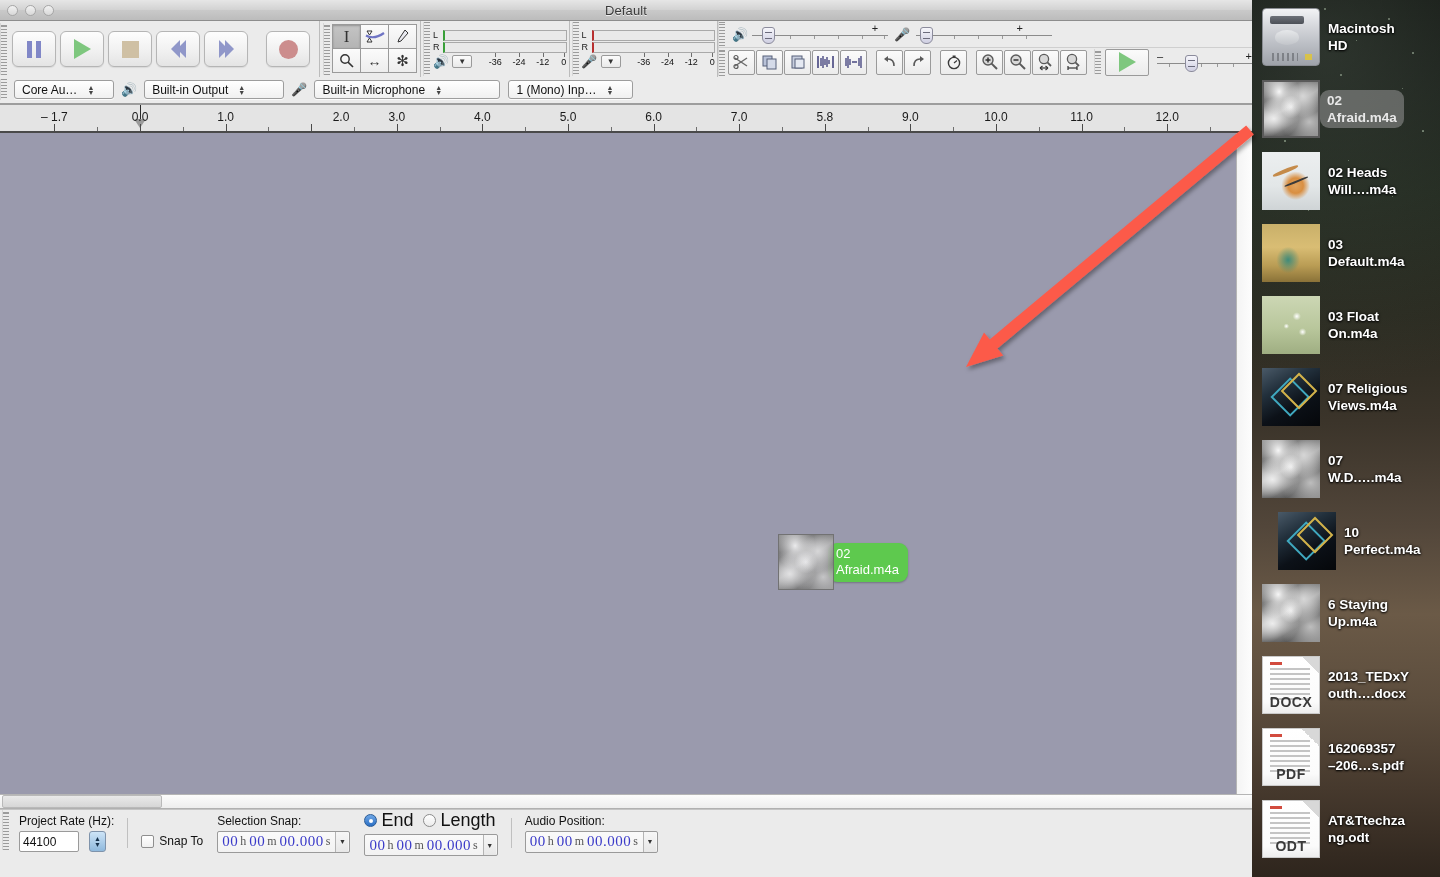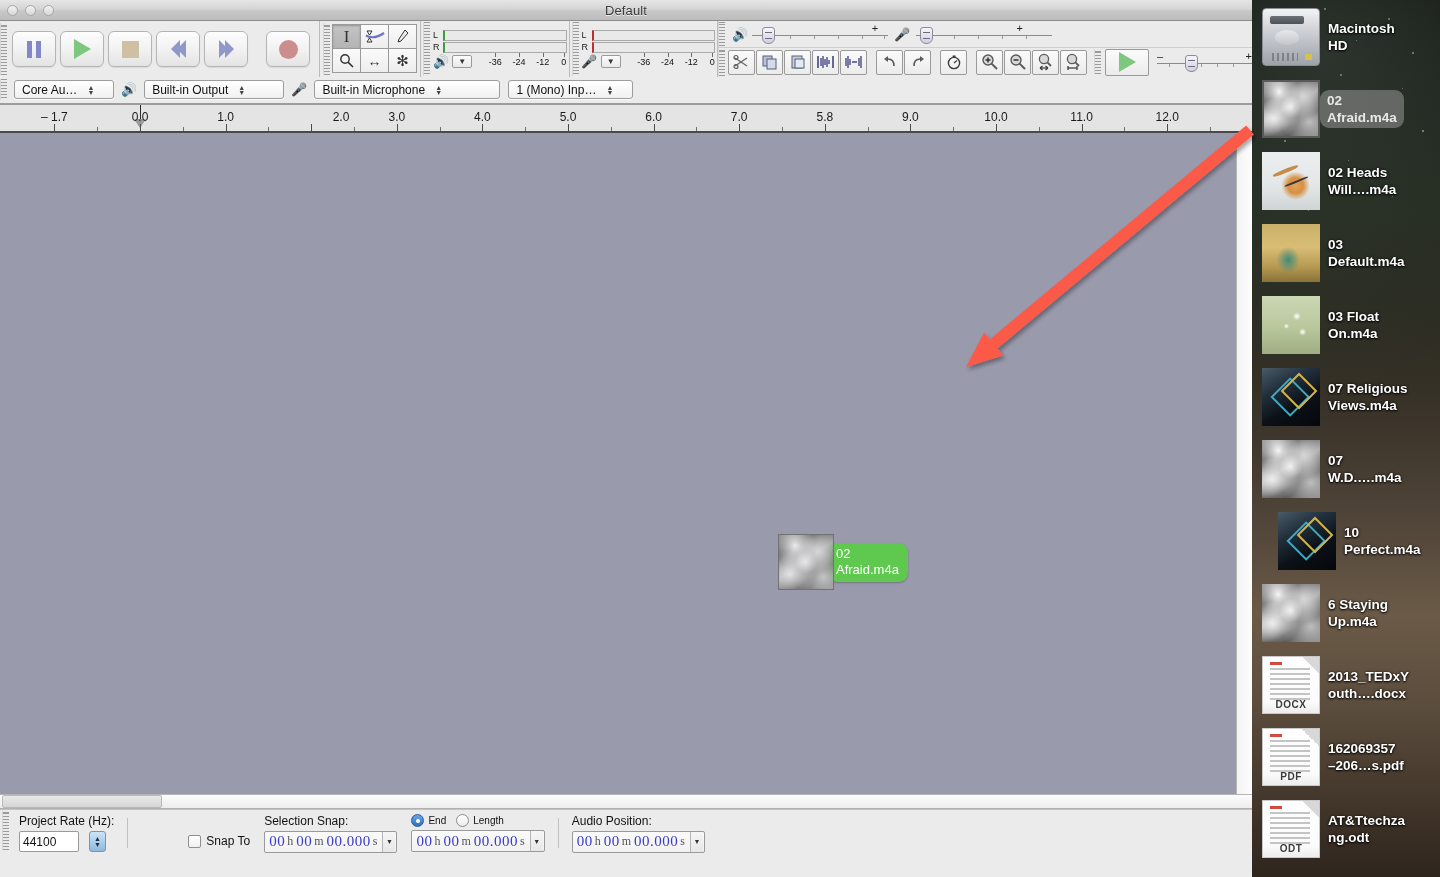--- a/index.html
+++ b/index.html
@@ -228,37 +228,37 @@
     height:21px; padding:0 3px; font-size:12px;
   }
   .numbox input { border:none; width:52px; font-size:12px; outline:none; font-family:inherit; color:#111;}
   .spin {
     width:17px;height:21px;margin-left:4px;border:1px solid #7f93ab;border-radius:3px;
     background:linear-gradient(to bottom,#cde4f7,#8fb9dd);
     display:flex;flex-direction:column;align-items:center;justify-content:center;
     line-height:6px;font-size:7px;color:#16324d;
   }
   .vsep { width:1px; height:30px; background:#c0c0c0; margin:0 6px; }
-  .chk { display:flex;align-items:center;gap:5px;font-size:12px;color:#111;margin-left:47px; }
+  .chk { display:flex;align-items:center;gap:5px;font-size:12px;color:#111; }
   .chkbox { width:13px;height:13px;border:1px solid #8f8f8f;border-radius:2px;background:linear-gradient(to bottom,#fff,#f0f0f0); }
   .timefield {
     display:flex; align-items:center; height:22px;
     border:1px solid #9a9a9a; border-radius:2px;
     background:linear-gradient(to bottom,#fafafa,#f2f2f2);
     padding:0 1px 0 4px;
   }
   .timefield .d { font-family:"Liberation Serif", serif; font-size:15px; color:#3b3bc9; letter-spacing:.5px; }
   .timefield .u { font-family:"Liberation Serif", serif; font-size:12px; color:#555; margin:0 3px 0 2px; }
   .timefield .dd {
     width:13px;height:20px;margin-left:2px;
     border-left:1px solid #b4b4b4;
     display:flex;align-items:center;justify-content:center;font-size:7px;color:#333;
     background:linear-gradient(to bottom,#f6f6f6,#e7e7e7);
   }
-  .radio { display:flex;align-items:center;gap:4px; font-size:10px;color:#111;}
+  .radio { display:flex;align-items:center;gap:4px; font-size:18px;color:#111;}
   .rdot { width:13px;height:13px;border-radius:50%;border:1px solid #8c8c8c;background:linear-gradient(to bottom,#fff,#ececec); display:flex;align-items:center;justify-content:center;}
   .rdot.on { background:linear-gradient(to bottom,#6fa7e6,#2b6fc4); border-color:#2a5b96;}
   .rdot.on:after{content:"";width:4px;height:4px;border-radius:50%;background:#fff;}
 
   
   #desktop {
     position:absolute; right:0; top:0; width:188px; height:877px;
     background:
       radial-gradient(circle at 40% 6%, rgba(70,80,70,.55) 0%, rgba(0,0,0,0) 40%),
       linear-gradient(to bottom,
@@ -335,21 +335,21 @@
     border:1px solid #c9c9c9; position:relative; overflow:hidden;
   }
   .art-doc .lines { position:absolute; left:12%; top:20%; right:16%; }
   .art-doc .lines u { display:block; height:2px; background:#c4c4c4; margin-bottom:3px; }
   .art-doc .fold {
     position:absolute; right:0; top:0; width:30%; height:30%;
     background:linear-gradient(225deg,#d8d8d8 0%,#d8d8d8 50%,transparent 50%);
   }
   .art-doc .kind {
     position:absolute; left:0; right:0; bottom:5%;
-    text-align:center; font-size:10px; font-weight:bold; color:#3a3a3a;
+    text-align:center; font-size:14px; font-weight:bold; color:#3a3a3a;
     letter-spacing:.5px;
   }
   .art-doc .redmark { position:absolute; left:12%; top:9%; width:22%; height:5%; background:#d24b3e; }
   .art-hd {
     background:linear-gradient(to bottom,#f2f3f5 0%,#d8dade 28%,#bfc2c8 58%,#9ea2a9 100%);
     border:1px solid #8a8d93; border-radius:4px; position:relative; overflow:hidden;
   }
   .art-hd:before{
     content:""; position:absolute; left:12%; top:12%; width:62%; height:14%;
     background:linear-gradient(to bottom,#6d7178,#4c5057); border-radius:2px;

